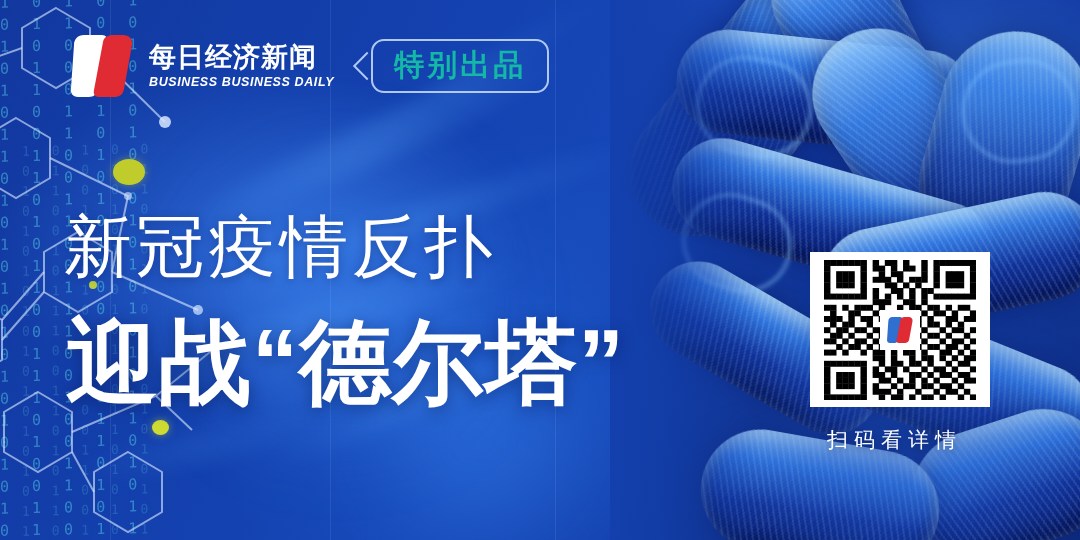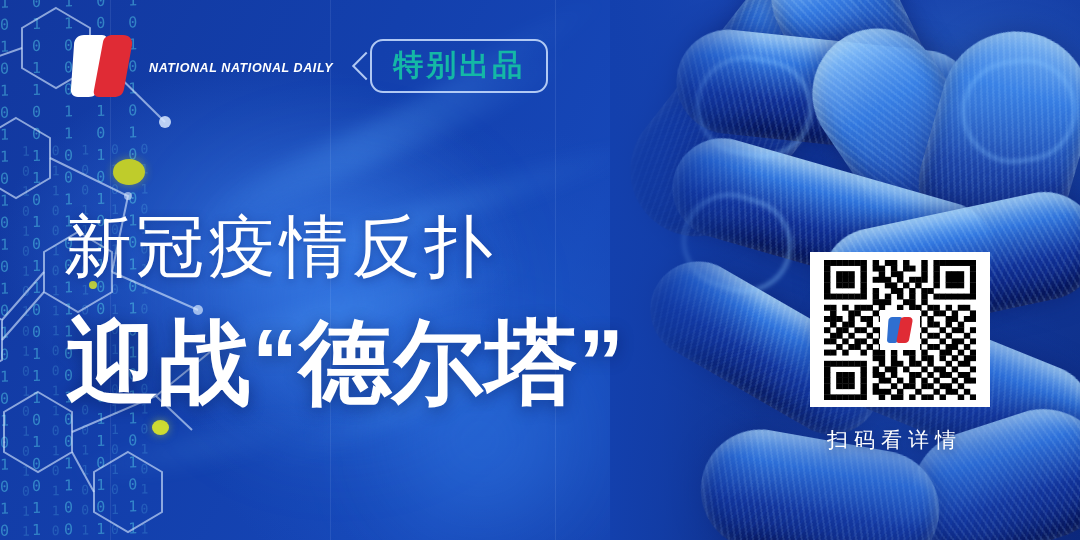--- a/index.html
+++ b/index.html
@@ -310,21 +310,22 @@
   <div class="header">
 
     <div class="logo-lockup">
       <div class="logo-mark">
         <svg width="72" height="66" viewBox="0 0 72 66" fill="none">
           <path d="M8 12 C8 6 12 2 18 2 L36 2 C40 2 42 5 41 9 L31 58 C30 63 26 64 21 64 L12 64 C7 64 4 60 5 55 Z" fill="#ffffff"></path>
           <path d="M37 9 C38 4 42 2 47 2 L57 2 C63 2 67 6 66 12 L58 56 C57 62 53 64 48 64 L33 64 C29 64 27 61 28 57 Z" fill="#e02b35"></path>
         </svg>
       </div>
       <div class="logo-words">
-        <div class="logo-en">NATIONAL NATIONAL DAILY</div>
+        <div class="logo-cn">每日经济新闻</div>
+        <div class="logo-en">BUSINESS BUSINESS DAILY</div>
       </div>
     </div>
 
     <div class="badge">
       <div class="badge-tail"></div>
       <div class="badge-text">特别出品</div>
     </div>
 
   </div>
 

